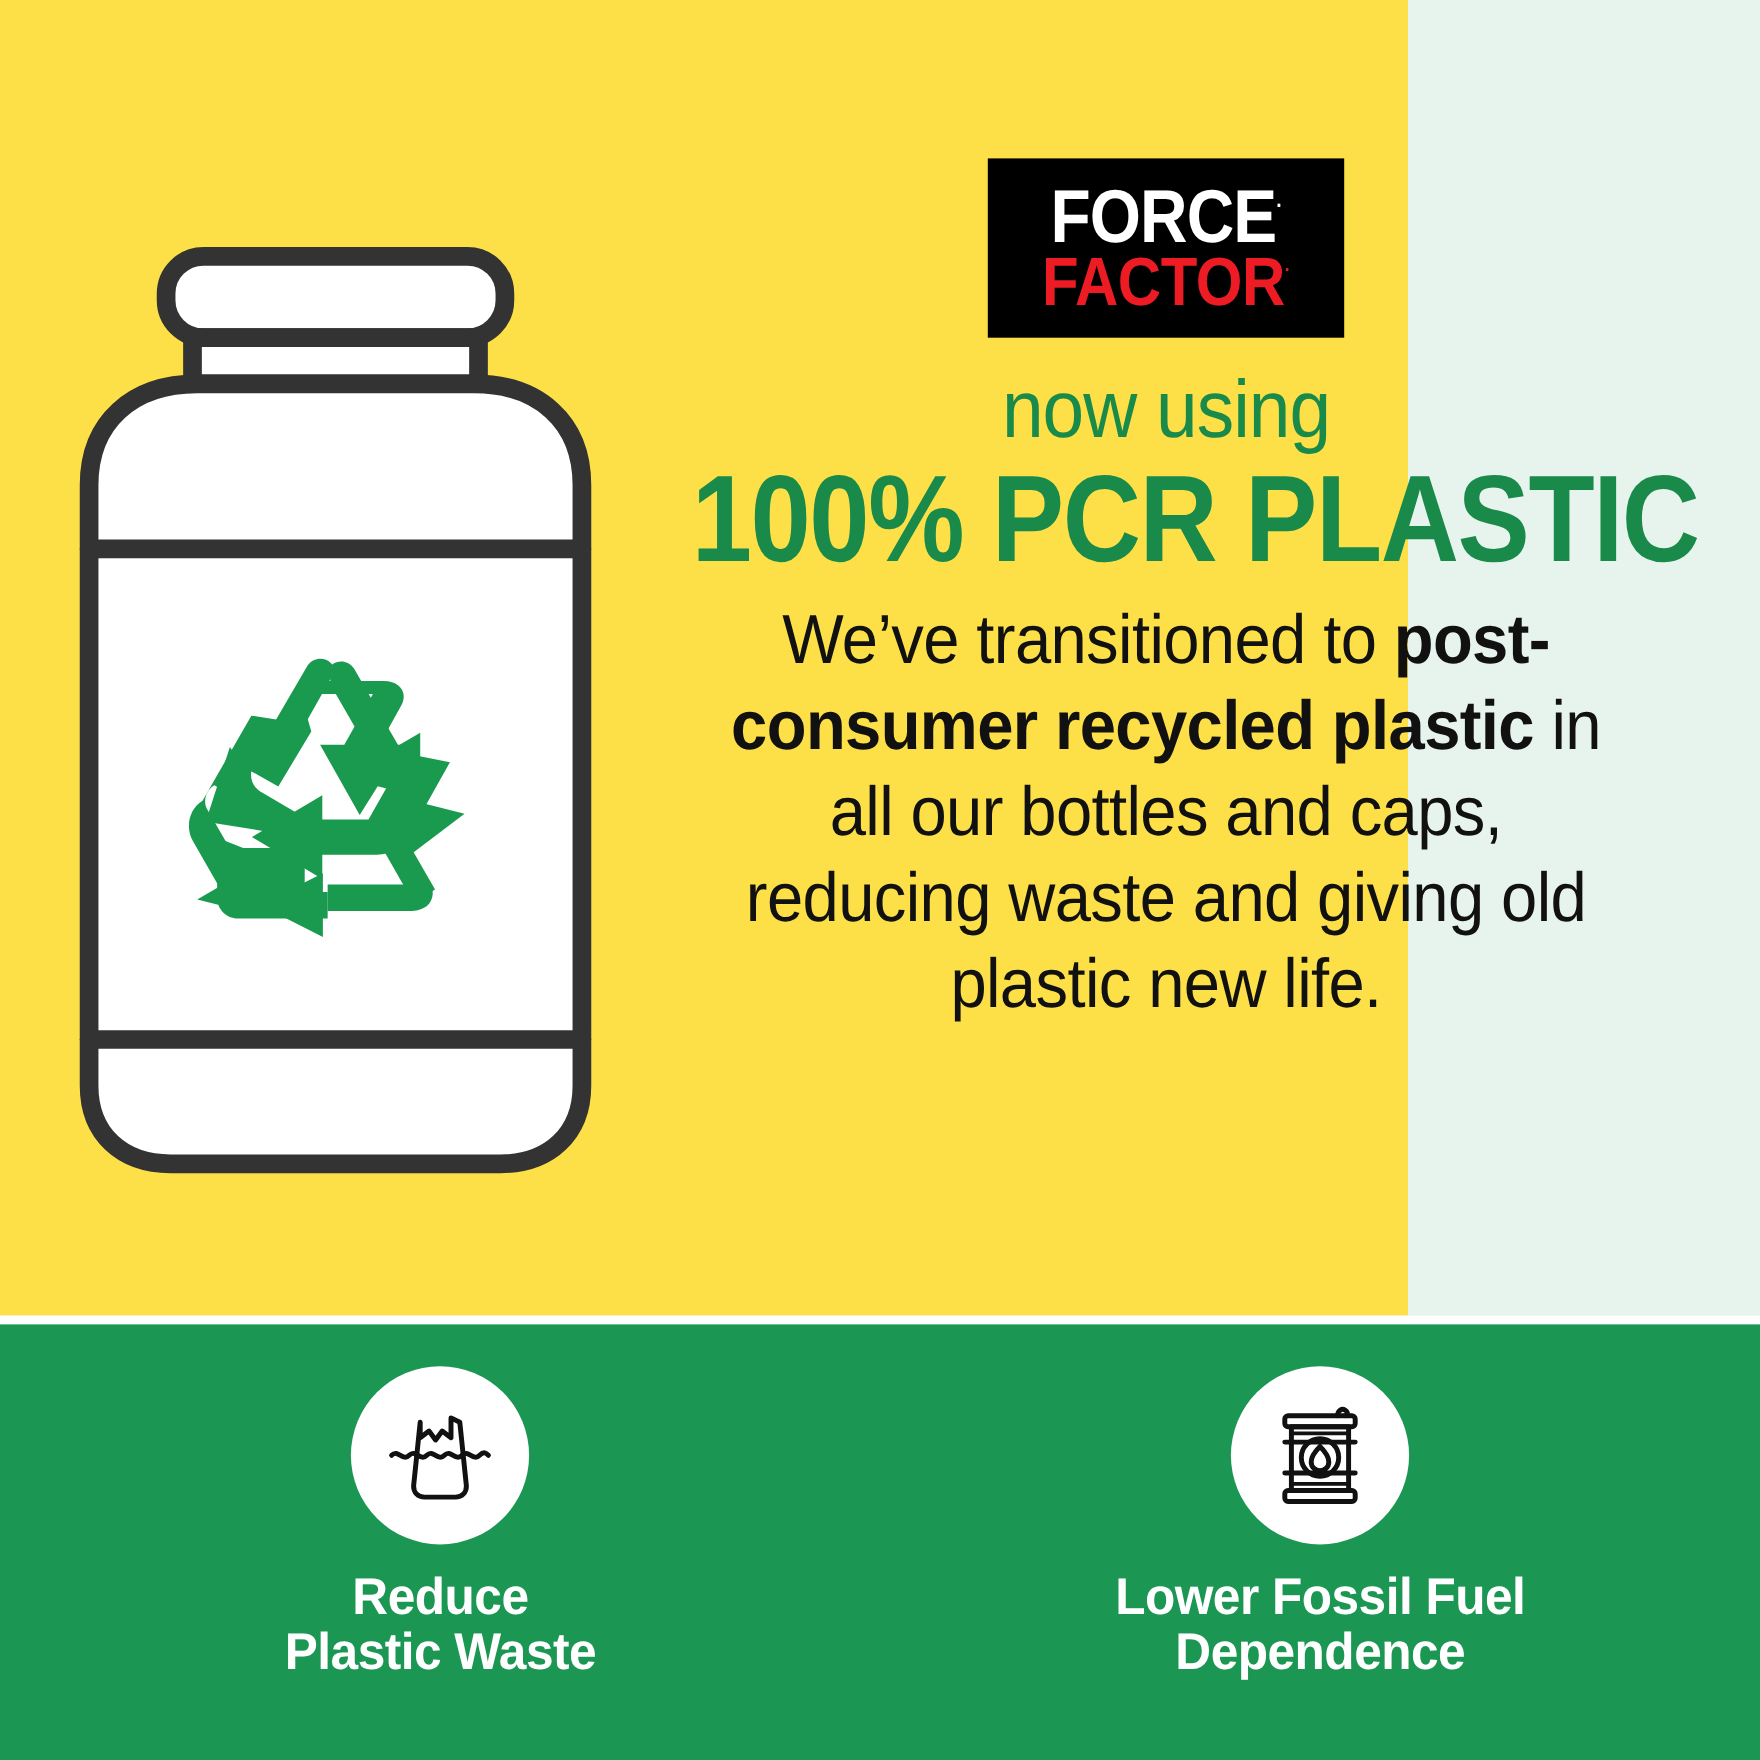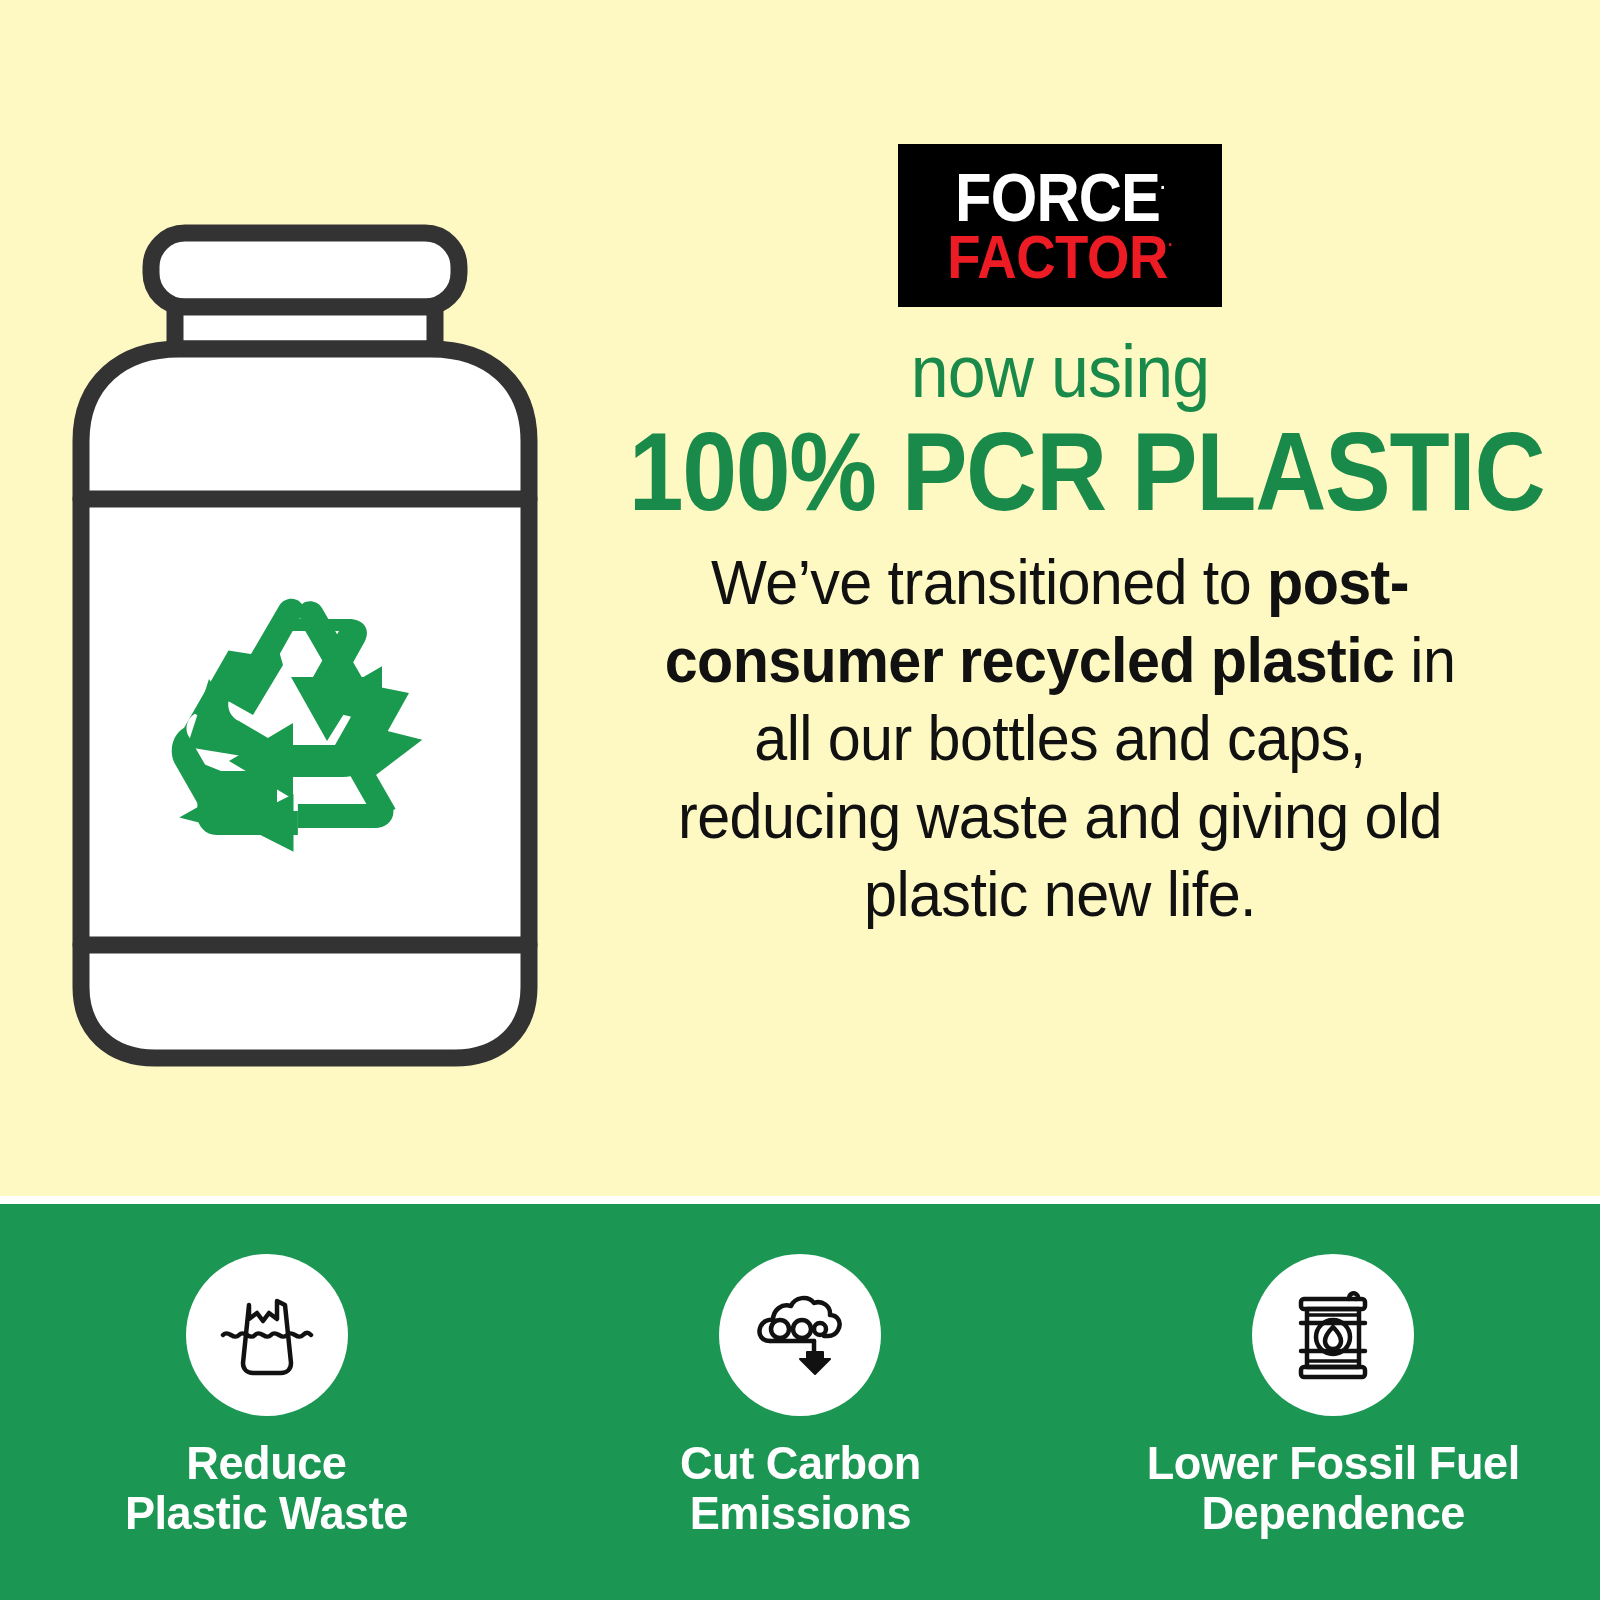--- a/index.html
+++ b/index.html
@@ -6,21 +6,21 @@
   body{
     width:1600px;height:1600px;
     background:#e7f3ed;
     font-family:"Liberation Sans","DejaVu Sans",sans-serif;
     overflow:hidden;
     position:relative;
   }
   #stage{position:relative;width:1600px;height:1600px;overflow:hidden;background:#e7f3ed;}
 
   
-  .top-section{position:absolute;left:0;top:0;width:1600px;height:1196px;background:#fef9c3;}
+  .top-section{position:absolute;left:0;top:0;width:1280px;height:1196px;background:#fde047;}
 
   .divider{position:absolute;left:0;top:1196px;width:1600px;height:8px;background:#ffffff;}
 
   
   .bottle-wrap{position:absolute;left:55px;top:215px;width:500px;height:865px;}
   .bottle-svg{display:block;width:500px;height:865px;}
 
   
   .right-col{position:absolute;left:570px;top:130px;width:980px;height:960px;text-align:center;}
 
@@ -101,21 +101,21 @@
     display:flex;
     width:1600px;height:396px;
     align-items:flex-start;
     justify-content:space-between;
     padding:0;
     box-sizing:border-box;
   }
   .benefit{
     flex:1 1 0;
     display:flex;flex-direction:column;align-items:center;
-    padding-top:50px;
+    padding-top:38px;
   }
   .bubble{
     width:162px;height:162px;border-radius:50%;
     background:#ffffff;
     display:flex;align-items:center;justify-content:center;
     flex:0 0 auto;
   }
   .bubble svg{display:block;}
   .benefit-label{
     margin-top:22px;
@@ -203,38 +203,20 @@
             <g fill="none" stroke="#111111" stroke-width="4.5" stroke-linejoin="round" stroke-linecap="round">
               <path d="M38 26 L38 40 L46 34 L52 42 L58 34 L66 40 L66 22 L74 26 L80 84 C80 90 76 94 70 94 L42 94 C36 94 32 90 32 84 L38 26 Z"></path>
               <path d="M12 56 C18 50 22 62 28 56 C34 50 38 62 44 56 C50 50 54 62 60 56 C66 50 70 62 76 56 C82 50 86 62 92 56 C96 52 98 54 100 56"></path>
             </g>
           </svg>
         </div>
         <div class="benefit-label">Reduce
 Plastic Waste</div>
       </div>
 
-      <div class="benefit">
-        <div class="bubble">
-          <svg width="112" height="112" viewBox="0 0 112 112">
-            <g fill="none" stroke="#111111" stroke-width="4.5" stroke-linejoin="round" stroke-linecap="round">
-              <path d="M26 62 C18 62 14 56 16 49 C18 42 25 40 29 41 C29 31 38 24 47 27 C51 18 64 16 70 24 C78 21 87 27 86 36 C94 36 98 44 94 51 C92 55 88 57 84 57 L80 57"></path>
-              <path d="M26 62 L70 62"></path>
-              <circle cx="36" cy="50" r="9"></circle>
-              <path d="M42 50 L30 50" stroke="none"></path>
-              <circle cx="58" cy="50" r="9"></circle>
-              <circle cx="76" cy="50" r="6"></circle>
-              <path d="M70 62 L70 74"></path>
-            </g>
-            <path d="M63 73 L79 73 L79 80 L86 80 L71 95 L56 80 L63 80 Z" fill="#111111" stroke="#111111" stroke-width="2" stroke-linejoin="round"></path>
-          </svg>
-        </div>
-        <div class="benefit-label">Cut Carbon
-Emissions</div>
-      </div>
 
 
       <div class="benefit">
         <div class="bubble">
           <svg width="112" height="112" viewBox="0 0 112 112">
             <g fill="none" stroke="#111111" stroke-width="4.5" stroke-linejoin="round" stroke-linecap="round">
               <rect x="24" y="20" width="64" height="10" rx="3"></rect>
               <rect x="30" y="30" width="52" height="58"></rect>
               <rect x="24" y="88" width="64" height="10" rx="3"></rect>
               <path d="M24 44 L88 44"></path>

